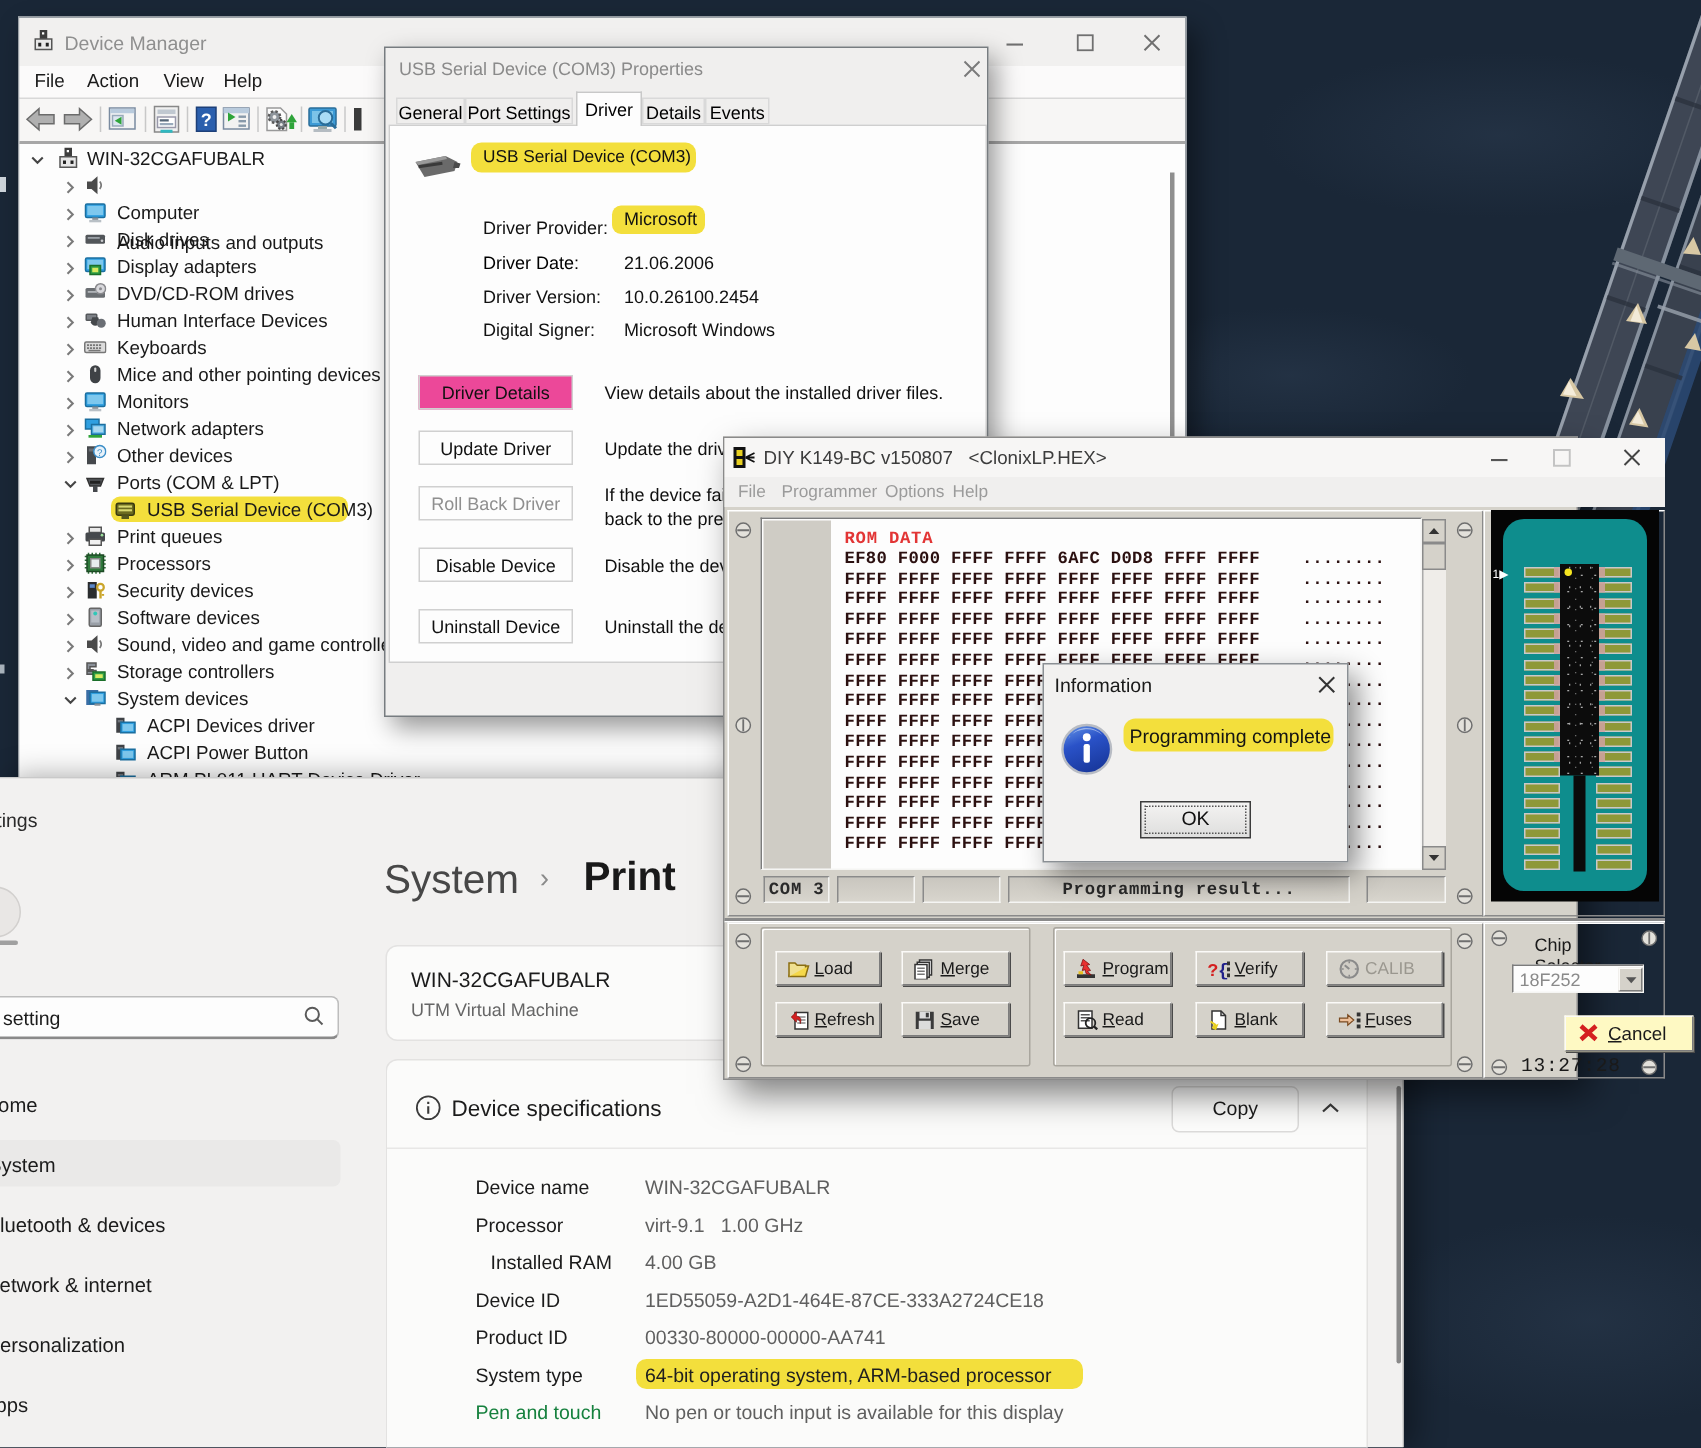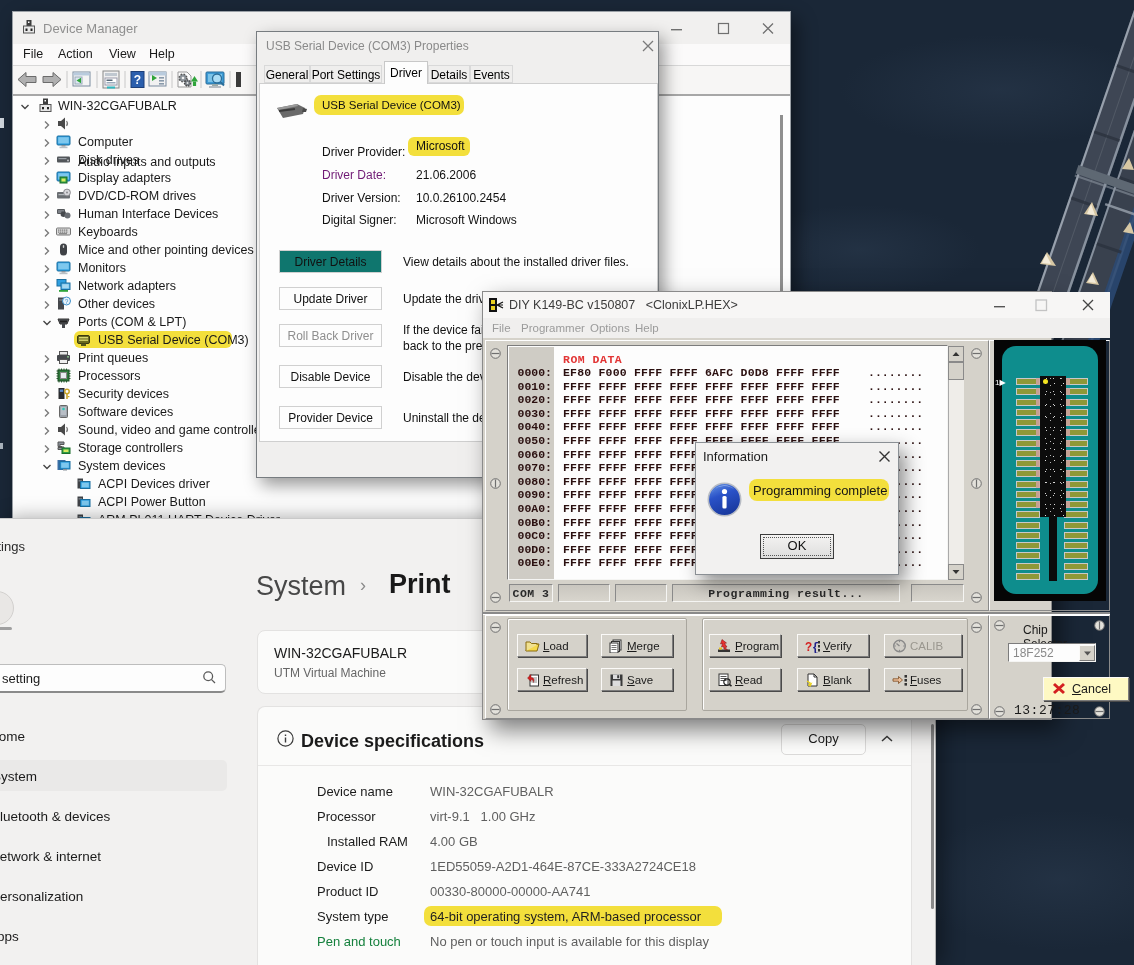--- a/index.html
+++ b/index.html
@@ -395,31 +395,31 @@
    <path d="M2 8 L22 4 L30 8 L28 14 L8 18 Z" fill="#6a6a6a"></path>
    <path d="M2 8 L22 4 L23 6 L4 10 Z" fill="#9a9a9a"></path>
    <path d="M28 8 L32 9 L31 12 L27 12 Z" fill="#4a4a4a"></path>
    <rect x="4" y="9" width="16" height="2" fill="#3a3a3a" transform="rotate(-8 12 10)"></rect>
  </svg>
  <div class="ab" style="left:57px;top:63px;width:150px;height:20px;background:#f3df3c;border-radius:7px;"></div>
  <div class="ab" style="left:65px;top:67px;color:#111;font-size:11.5px;">USB Serial Device (COM3)</div>
  <div class="ab" style="left:151px;top:105px;width:62px;height:19px;background:#f3df3c;border-radius:6px;"></div>
  <div class="ab" style="left:65px;top:113px;color:#111;">Driver Provider:</div>
  <div class="ab" style="left:159px;top:107px;color:#111;">Microsoft</div>
- <div class="ab" style="left:65px;top:136px;color:#701a75;">Driver Date:</div>
+ <div class="ab" style="left:65px;top:136px;color:#000000;">Driver Date:</div>
  <div class="ab" style="left:159px;top:136px;color:#111;">21.06.2006</div>
  <div class="ab" style="left:65px;top:159px;color:#111;">Driver Version:</div>
  <div class="ab" style="left:159px;top:159px;color:#111;">10.0.26100.2454</div>
  <div class="ab" style="left:65px;top:181px;color:#111;">Digital Signer:</div>
  <div class="ab" style="left:159px;top:181px;color:#111;">Microsoft Windows</div>
-<div class="ab" style="left:22px;top:218px;width:103px;height:23px;background:#0f766e;border:1px solid #d0d0d0;box-sizing:border-box;text-align:center;padding-top:4px;color:#111;">Driver Details</div>
+<div class="ab" style="left:22px;top:218px;width:103px;height:23px;background:#ec4899;border:1px solid #d0d0d0;box-sizing:border-box;text-align:center;padding-top:4px;color:#111;">Driver Details</div>
     <div class="ab" style="left:22px;top:255px;width:103px;height:23px;background:#fdfdfd;border:1px solid #d0d0d0;box-sizing:border-box;text-align:center;padding-top:4px;color:#111;">Update Driver</div>
     <div class="ab" style="left:22px;top:292px;width:103px;height:23px;background:#fdfdfd;border:1px solid #d0d0d0;box-sizing:border-box;text-align:center;padding-top:4px;color:#8f8f8f;">Roll Back Driver</div>
     <div class="ab" style="left:22px;top:333px;width:103px;height:23px;background:#fdfdfd;border:1px solid #d0d0d0;box-sizing:border-box;text-align:center;padding-top:4px;color:#111;">Disable Device</div>
-    <div class="ab" style="left:22px;top:374px;width:103px;height:23px;background:#fdfdfd;border:1px solid #d0d0d0;box-sizing:border-box;text-align:center;padding-top:4px;color:#111;">Provider Device</div>
+    <div class="ab" style="left:22px;top:374px;width:103px;height:23px;background:#fdfdfd;border:1px solid #d0d0d0;box-sizing:border-box;text-align:center;padding-top:4px;color:#111;">Uninstall Device</div>
  <div class="ab" style="left:146px;top:223px;color:#111;white-space:nowrap;">View details about the installed driver files.</div>
  <div class="ab" style="left:146px;top:260px;color:#111;white-space:nowrap;">Update the driver for this device.</div>
  <div class="ab" style="left:146px;top:290px;color:#111;white-space:nowrap;line-height:16px;">If the device fails after updating the driver, roll<br>back to the previously installed driver.</div>
  <div class="ab" style="left:146px;top:338px;color:#111;white-space:nowrap;">Disable the device.</div>
  <div class="ab" style="left:146px;top:379px;color:#111;white-space:nowrap;">Uninstall the device from the system (Advanced).</div>
 </div>
 
 <div class="ab" id="set" style="left:0;top:518px;width:936px;height:447px;background:#f2f1f0;
  border-top:1px solid #c9c9c9;border-right:1px solid #b5b5b5;box-sizing:border-box;border-top-right-radius:8px;
  box-shadow:8px 0 20px rgba(0,0,0,0.35);color:#1b1b1b;">
@@ -445,21 +445,21 @@
  <div class="ab" style="left:389px;top:50px;font-size:27px;font-weight:bold;color:#191919;">Print</div>
  <div class="ab" style="left:257px;top:111px;width:655px;height:64px;background:#fbfbfa;border:1px solid #e3e2e1;border-radius:8px;box-sizing:border-box;"></div>
  <div class="ab" style="left:274px;top:126px;font-size:14px;">WIN-32CGAFUBALR</div>
  <div class="ab" style="left:274px;top:147px;font-size:12px;color:#666;">UTM Virtual Machine</div>
  <div class="ab" style="left:257px;top:187px;width:655px;height:260px;background:#fbfbfa;border:1px solid #e3e2e1;border-radius:8px;border-bottom:none;border-bottom-left-radius:0;border-bottom-right-radius:0;box-sizing:border-box;"></div>
  <svg class="ab" style="left:277px;top:211px;" width="17" height="17" viewBox="0 0 17 17">
   <circle cx="8.5" cy="8.5" r="7.6" fill="none" stroke="#3a3a3a" stroke-width="1.2"></circle>
   <rect x="7.8" y="7.5" width="1.4" height="5" fill="#3a3a3a"></rect>
       <rect x="7.8" y="4.5" width="1.4" height="1.5" fill="#3a3a3a"></rect>
     </svg>
- <div class="ab" style="left:301px;top:212px;font-size:18px;font-weight:bold;">Device specifications</div>
+ <div class="ab" style="left:301px;top:212px;font-size:15px;">Device specifications</div>
  <div class="ab" style="left:781px;top:205px;width:85px;height:31px;background:#fdfdfc;border:1px solid #dcdbda;border-radius:5px;box-sizing:border-box;text-align:center;padding-top:6px;font-size:13px;">Copy</div>
  <svg class="ab" style="left:880px;top:215px;" width="14" height="10" viewBox="0 0 14 10">
   <path d="M2 7 L7 2.5 L12 7" stroke="#3a3a3a" stroke-width="1.5" fill="none"></path>
     </svg>
  <div class="ab" style="left:258px;top:246px;width:653px;height:1px;background:#e8e7e6;"></div>
 <div class="ab" style="left:317px;top:265px;font-size:13px;color:#1b1b1b;">Device name</div>
     <div class="ab" style="left:430px;top:265px;font-size:13px;color:#5f5f5f;">WIN-32CGAFUBALR</div>
     <div class="ab" style="left:317px;top:290px;font-size:13px;color:#1b1b1b;">Processor</div>
     <div class="ab" style="left:430px;top:290px;font-size:13px;color:#5f5f5f;">virt-9.1&nbsp;&nbsp; 1.00 GHz</div>
     <div class="ab" style="left:317px;top:315px;font-size:13px;color:#1b1b1b;margin-left:10px;">Installed RAM</div>
@@ -533,21 +533,20 @@
     <svg class="ab" style="left:488px;top:300px;" width="11" height="11" viewBox="0 0 11 11">
       <circle cx="5.5" cy="5.5" r="4.8" fill="#e3e1db" stroke="#6f6f6f"></circle>
       <g stroke="#6f6f6f" stroke-width="1.2">
         <line x1="1.5" y1="5.5" x2="9.5" y2="5.5"></line>
       </g>
     </svg>
  <div class="ab" style="left:24px;top:53px;width:441px;height:235px;background:#fdfdfd;
   border-top:1.5px solid #7c7c7c;border-left:1.5px solid #7c7c7c;border-right:1px solid #f5f5f3;border-bottom:1px solid #f5f5f3;box-sizing:border-box;"></div>
  <div class="ab" style="left:25.5px;top:54.5px;width:45px;height:232px;background:#cfccc5;"></div>
 <div class="ab mono" style="left:80px;top:61px;font-size:11.5px;font-weight:bold;color:#e23535;letter-spacing:0.5px;">ROM DATA</div>
-    <div class="ab mono" style="left:33px;top:74px;font-size:11.5px;font-weight:bold;color:#2b1010;line-height:13.6px;text-align:right;width:36px;">0000:<br>0010:<br>0020:<br>0030:<br>0040:<br>0050:<br>0060:<br>0070:<br>0080:<br>0090:<br>00A0:<br>00B0:<br>00C0:<br>00D0:<br>00E0:</div>
     <div class="ab mono" style="left:80px;top:74px;font-size:11.5px;font-weight:bold;color:#2b1010;line-height:13.6px;letter-spacing:0.2px;">EF80 F000 FFFF FFFF 6AFC D0D8 FFFF FFFF<br>FFFF FFFF FFFF FFFF FFFF FFFF FFFF FFFF<br>FFFF FFFF FFFF FFFF FFFF FFFF FFFF FFFF<br>FFFF FFFF FFFF FFFF FFFF FFFF FFFF FFFF<br>FFFF FFFF FFFF FFFF FFFF FFFF FFFF FFFF<br>FFFF FFFF FFFF FFFF FFFF FFFF FFFF FFFF<br>FFFF FFFF FFFF FFFF FFFF FFFF FFFF FFFF<br>FFFF FFFF FFFF FFFF FFFF FFFF FFFF FFFF<br>FFFF FFFF FFFF FFFF FFFF FFFF FFFF FFFF<br>FFFF FFFF FFFF FFFF FFFF FFFF FFFF FFFF<br>FFFF FFFF FFFF FFFF FFFF FFFF FFFF FFFF<br>FFFF FFFF FFFF FFFF FFFF FFFF FFFF FFFF<br>FFFF FFFF FFFF FFFF FFFF FFFF FFFF FFFF<br>FFFF FFFF FFFF FFFF FFFF FFFF FFFF FFFF<br>FFFF FFFF FFFF FFFF FFFF FFFF FFFF FFFF</div>
     <div class="ab mono" style="left:385px;top:74px;font-size:11.5px;font-weight:bold;color:#2b1010;line-height:13.6px;">........<br>........<br>........<br>........<br>........<br>........<br>........<br>........<br>........<br>........<br>........<br>........<br>........<br>........<br>........</div>
  <div class="ab" style="left:465px;top:54px;width:16px;height:234px;background:#efede9;border-left:1px solid #aaa;box-sizing:border-box;"></div>
  <div class="ab" style="left:465px;top:54px;width:16px;height:16px;background:#d5d2ca;border:1px solid #8a8a8a;box-sizing:border-box;"></div>
  <svg class="ab" style="left:468px;top:58px;" width="10" height="8" viewBox="0 0 10 8">
       <path d="M1.5 6 L5 2 L8.5 6 Z" fill="#333"></path>
     </svg>
  <div class="ab" style="left:465px;top:70px;width:16px;height:18px;background:#d5d2ca;border:1px solid #8a8a8a;box-sizing:border-box;"></div>
  <div class="ab" style="left:465px;top:272px;width:16px;height:16px;background:#d5d2ca;border:1px solid #8a8a8a;box-sizing:border-box;"></div>
  <svg class="ab" style="left:468px;top:276px;" width="10" height="8" viewBox="0 0 10 8">

